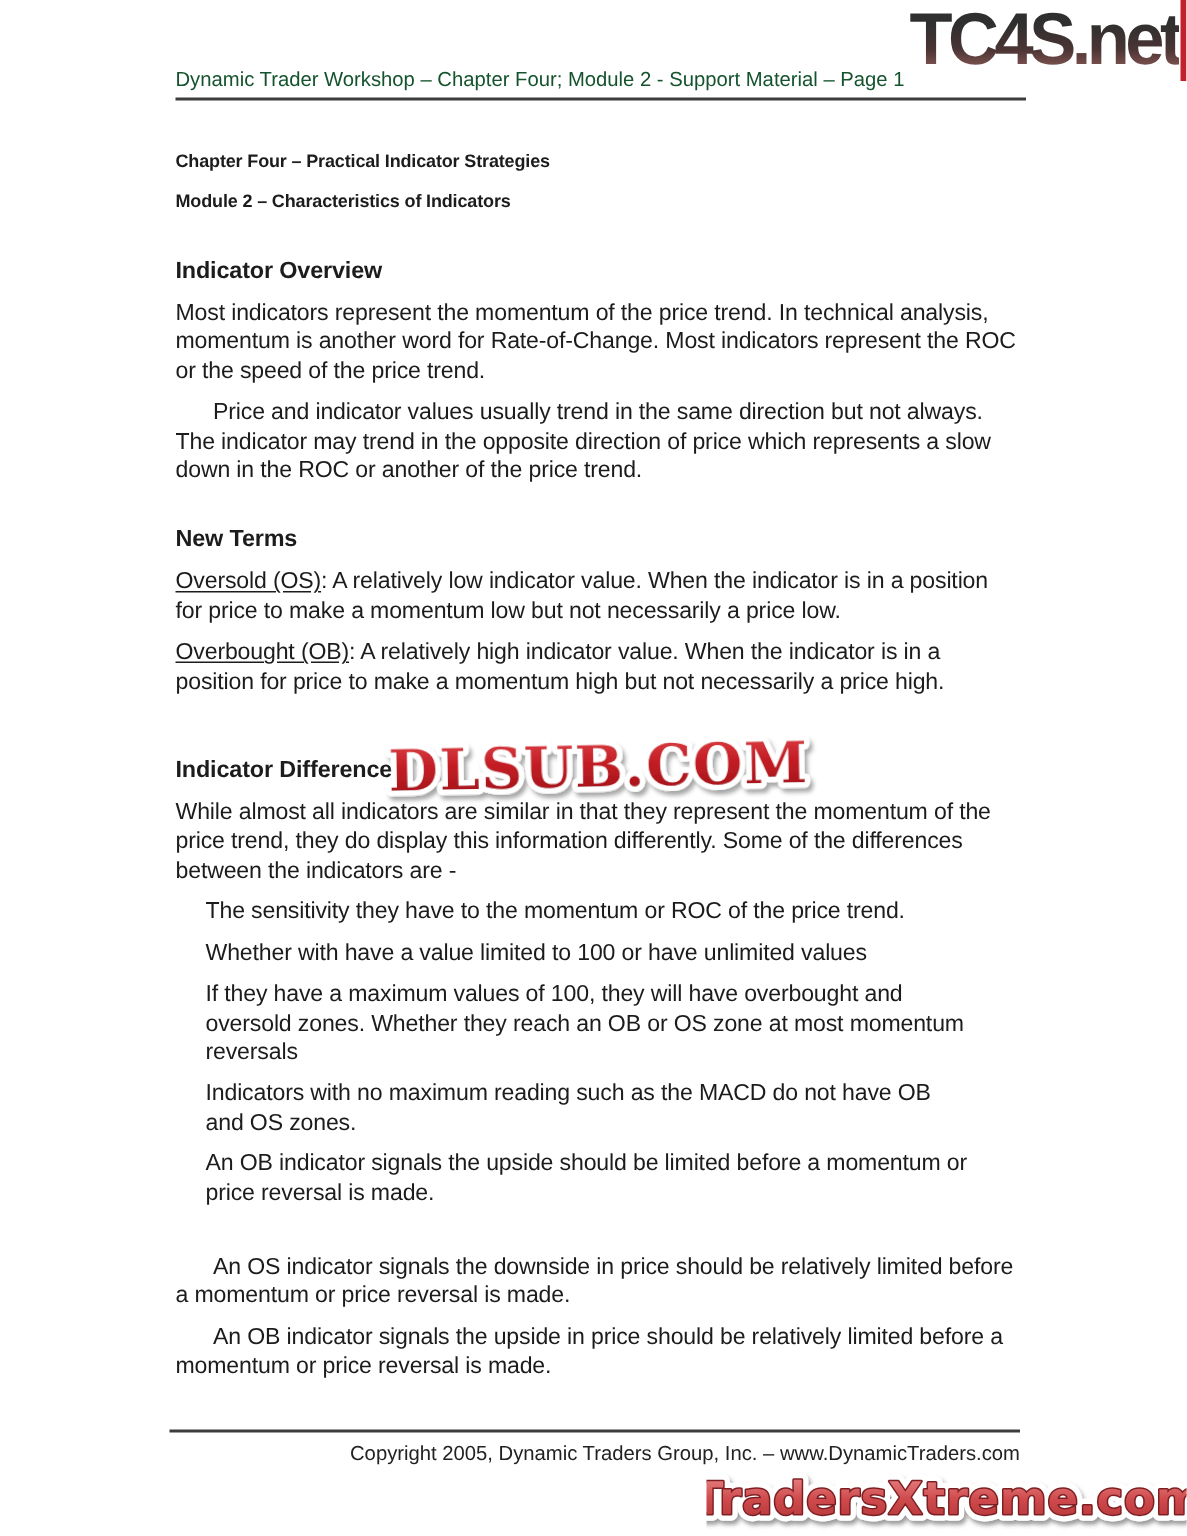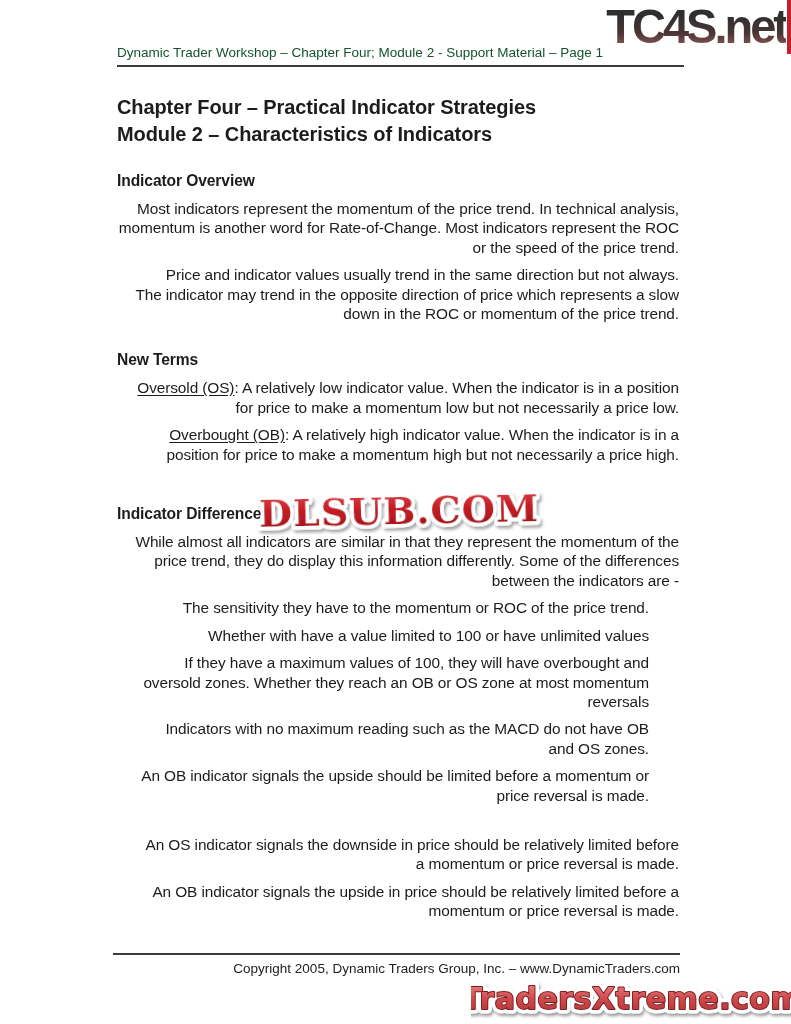--- a/index.html
+++ b/index.html
@@ -32,26 +32,26 @@
     position:absolute;top:65px;left:117px;width:567px;height:1.5px;
     background:#3c3c3c;
   }
 
   
   .doc{
     position:absolute;top:97px;left:117px;width:562px;
     font-size:15.4px;line-height:19.4px;letter-spacing:-0.1px;
   }
   .doc h1{
-    font-size:20px;line-height:20px;margin:0 0 7px;font-weight:700;
+    font-size:12px;line-height:20px;margin:0 0 7px;font-weight:700;
   }
   .doc h2{
     font-size:15.6px;line-height:20px;margin:27px 0 8px;font-weight:700;
   }
-  .doc p{margin:0 0 8px;text-align:right;}
+  .doc p{margin:0 0 8px;}
   .doc p.indent{text-indent:25px;}
   .doc p.list-item{margin:0 0 8px 20px;width:512px;}
   .term{text-decoration:underline;text-underline-offset:2px;}
   h2.diff-heading{margin-top:40px;position:relative;}
   p.after-gap{margin-top:30px;}
 
   
   .dlsub-wm{
     position:absolute;left:132px;top:-21px;width:300px;height:54px;
     transform:rotate(-1.2deg);
@@ -98,21 +98,21 @@
   <div class="edge-red-strip"></div>
   <div class="header-title">Dynamic Trader Workshop – Chapter Four; Module 2 - Support Material – Page 1</div>
   <div class="header-rule"></div>
 
   <div class="doc">
     <h1>Chapter Four – Practical Indicator Strategies</h1>
     <h1>Module 2 – Characteristics of Indicators</h1>
 
     <h2>Indicator Overview</h2>
     <p>Most indicators represent the momentum of the price trend. In technical analysis, momentum is another word for Rate-of-Change. Most indicators represent the ROC or the speed of the price trend.</p>
-    <p class="indent">Price and indicator values usually trend in the same direction but not always. The indicator may trend in the opposite direction of price which represents a slow down in the ROC or momentum of the price trend.</p>
+    <p class="indent">Price and indicator values usually trend in the same direction but not always. The indicator may trend in the opposite direction of price which represents a slow down in the ROC or another of the price trend.</p>
 
     <h2>New Terms</h2>
     <p><span class="term">Oversold (OS)</span><span>: A relatively low indicator value. When the indicator is in a position for price to make a momentum low but not necessarily a price low.</span></p>
     <p><span class="term">Overbought (OB)</span><span>: A relatively high indicator value. When the indicator is in a position for price to make a momentum high but not necessarily a price high.</span></p>
 
     <h2 class="diff-heading">
       <span>Indicator Differences</span>
       
       <svg class="dlsub-wm" viewBox="0 0 300 54" aria-hidden="true">
         <defs>

